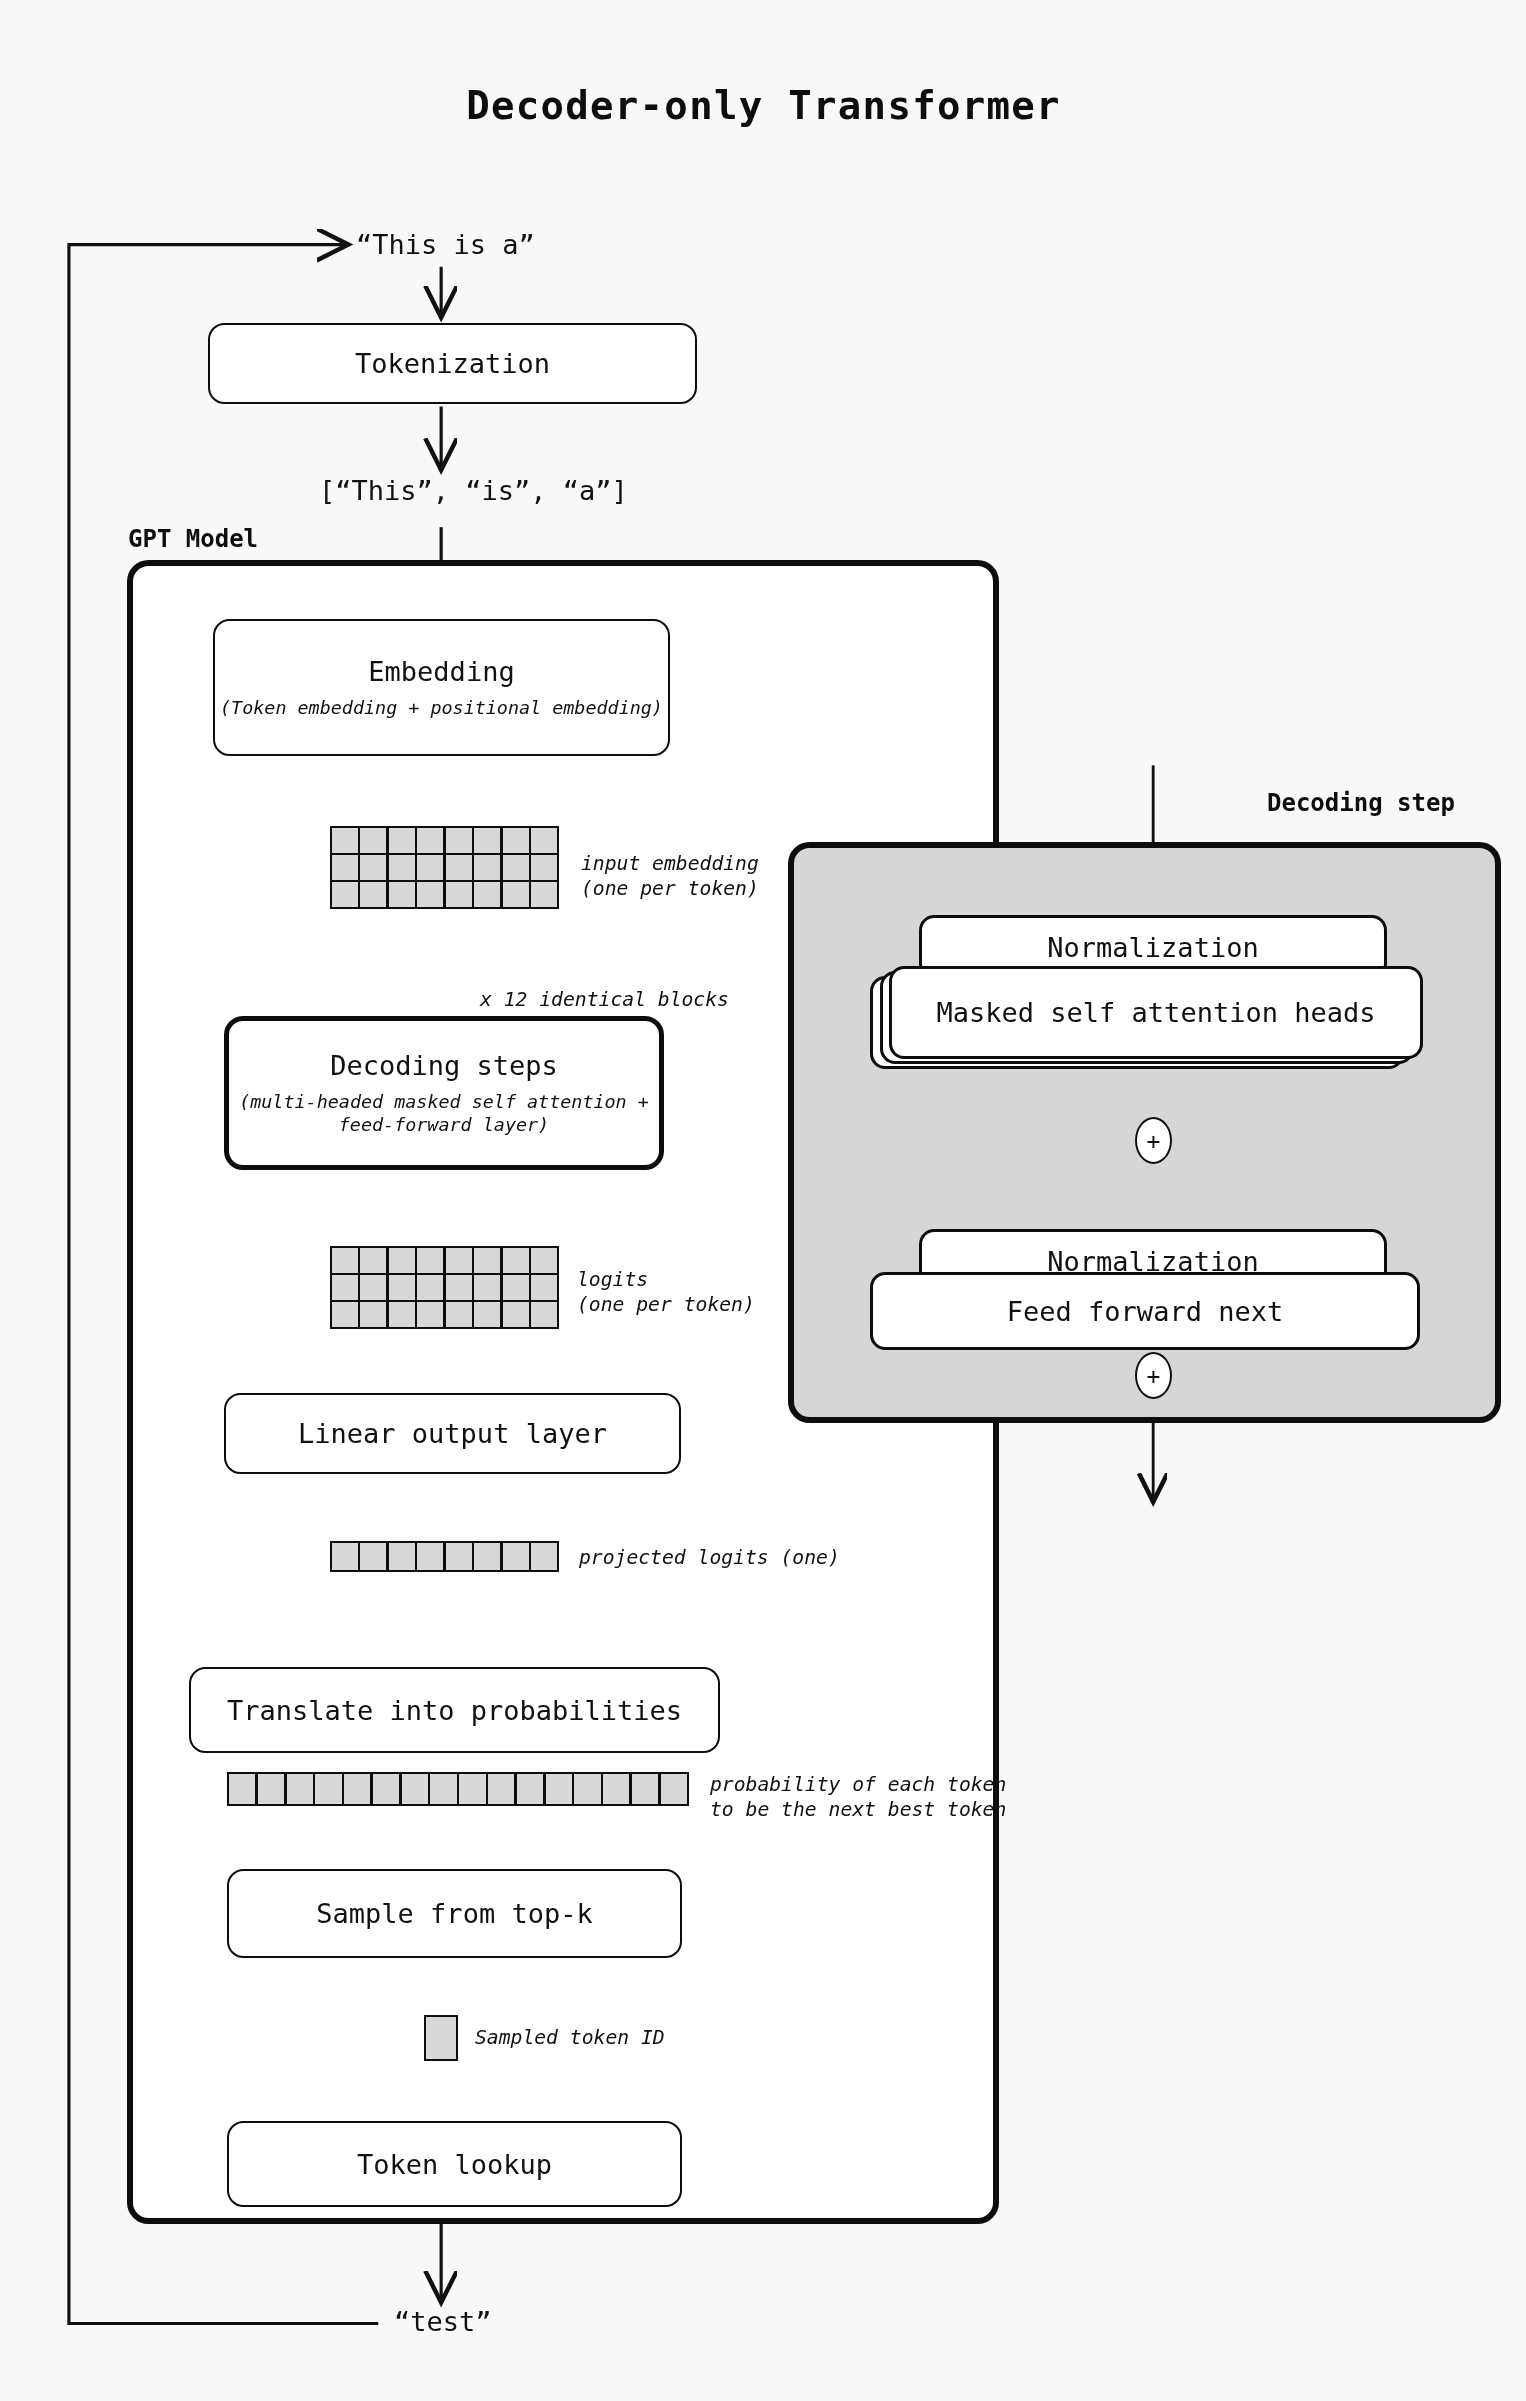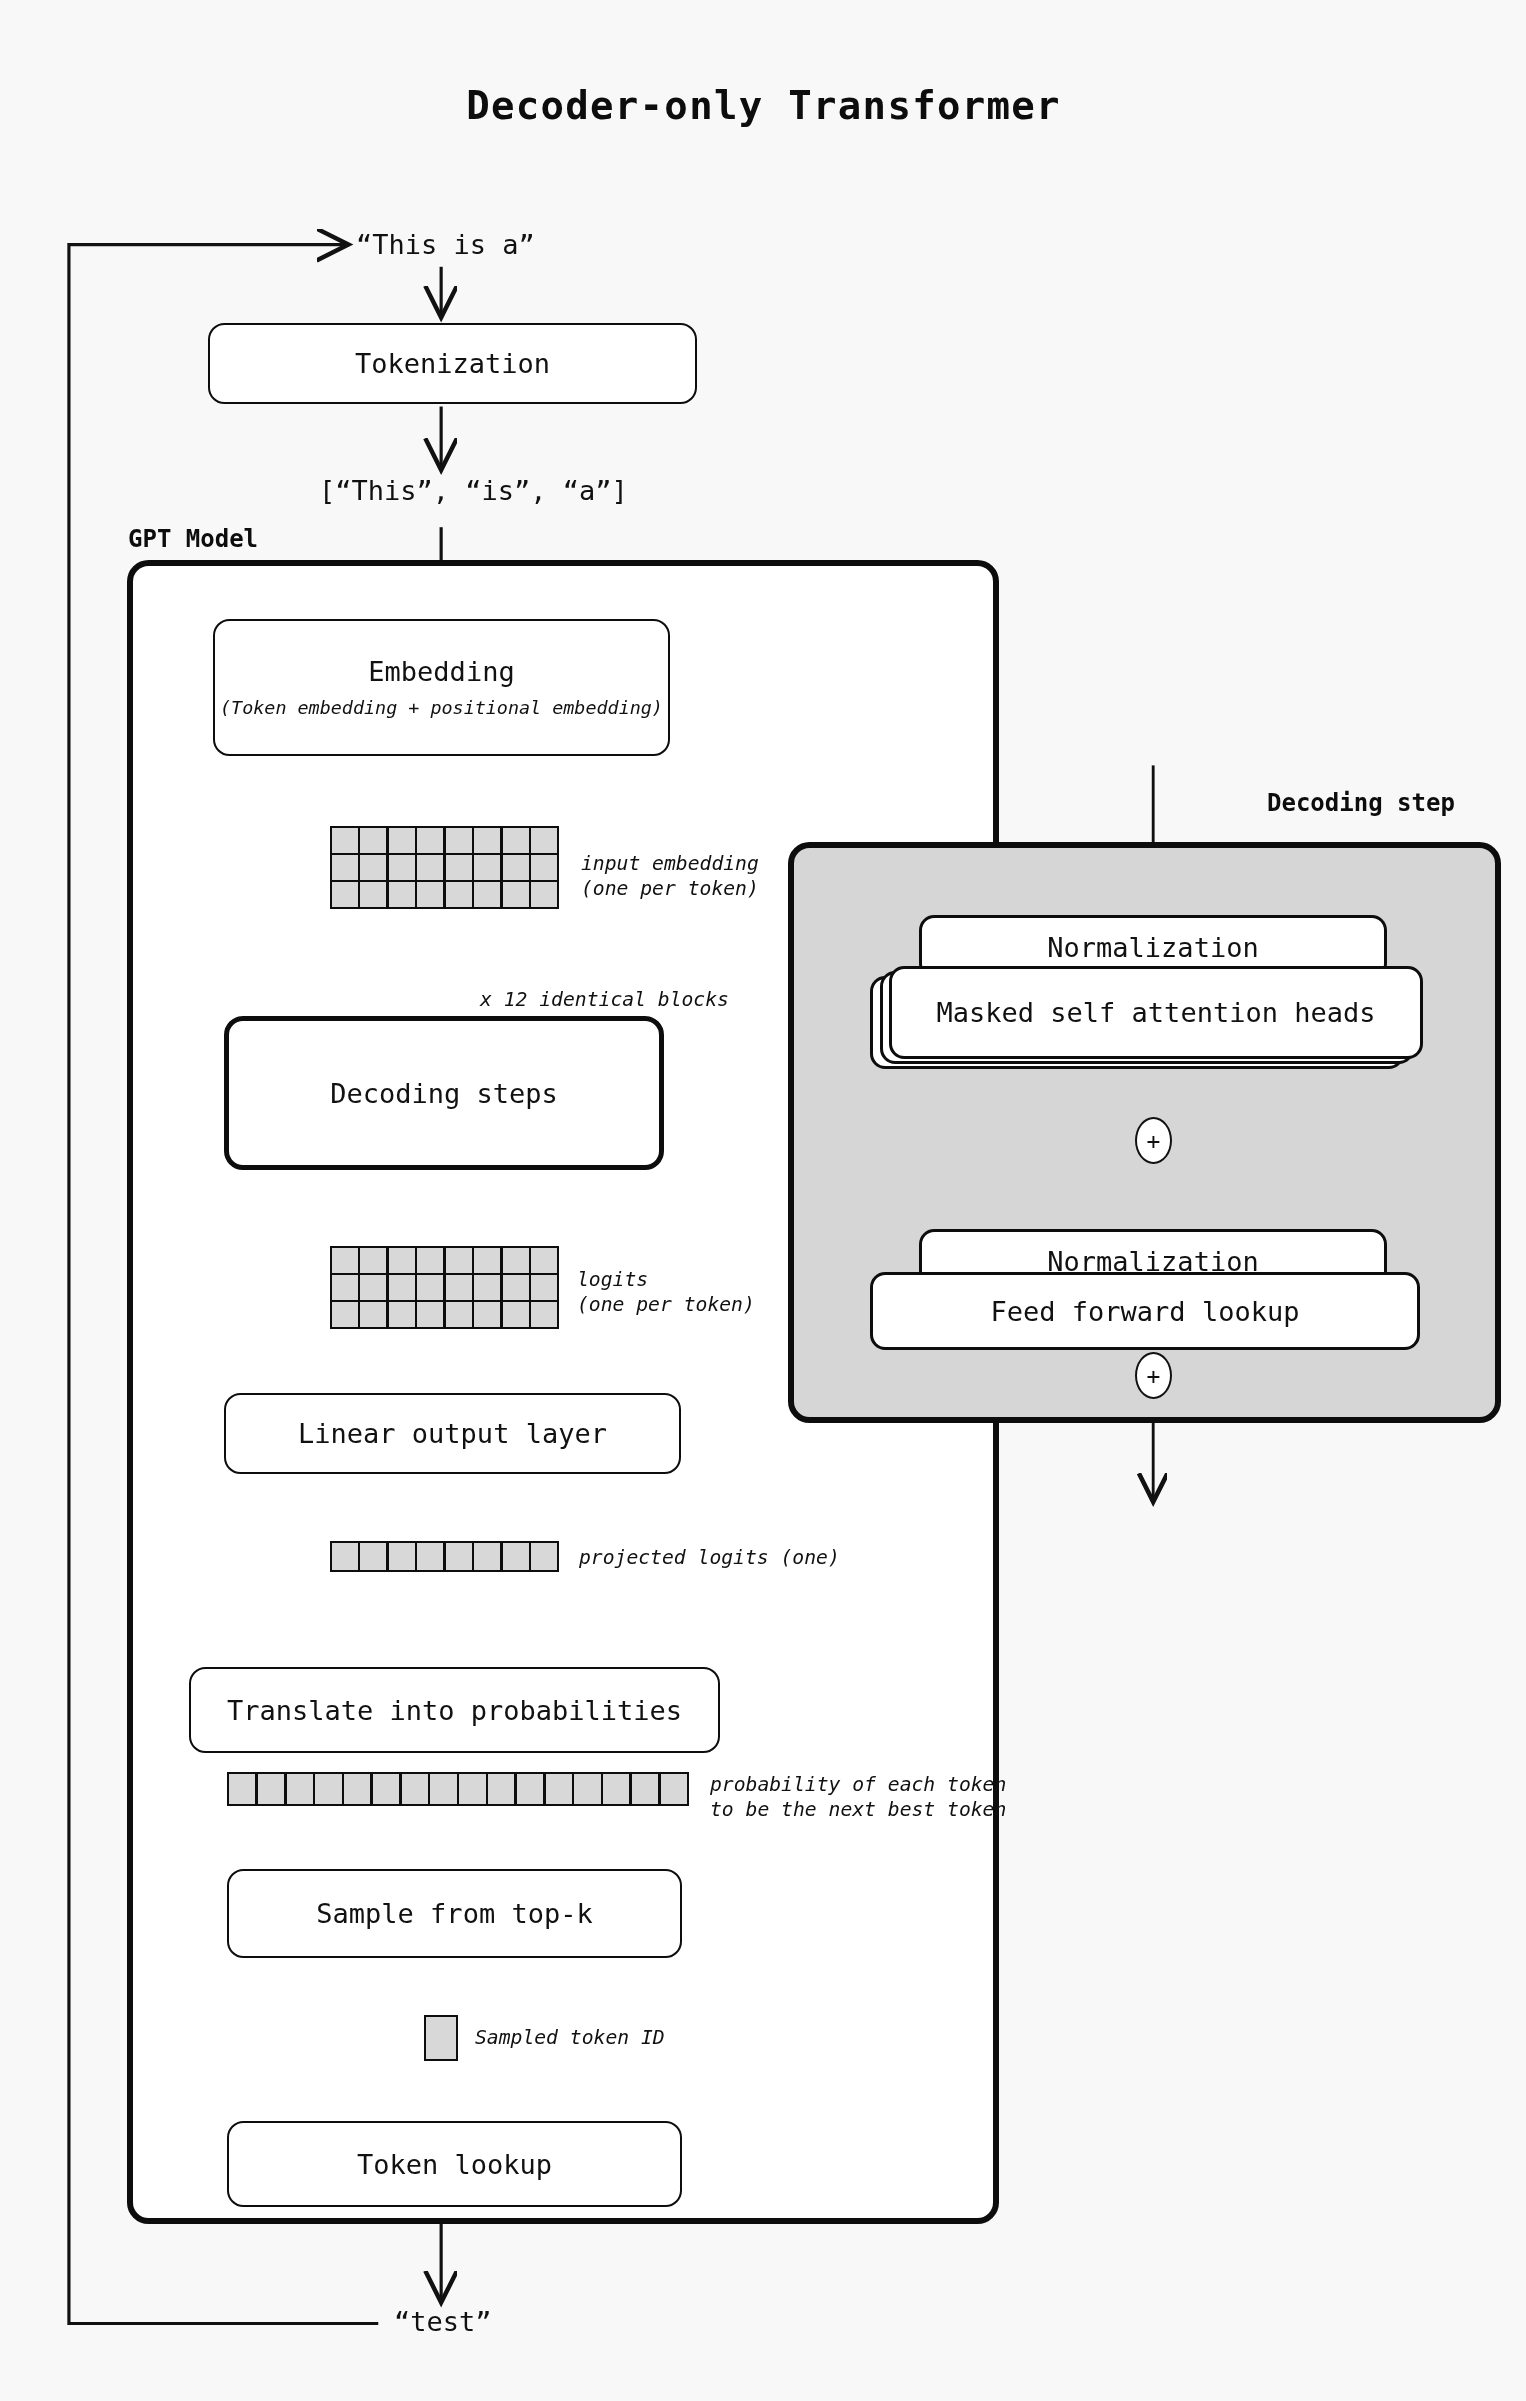--- a/index.html
+++ b/index.html
@@ -167,20 +167,22 @@
       <i></i>
       <i></i>
     </div>
   <div class="note" style="left:581px;top:851px;">input embedding
 (one per token)</div>
 
   <div class="note" style="left:480px;top:987px;">x 12 identical blocks</div>
 
   <div class="rbox thick" style="left:224px;top:1016px;width:440px;height:154px;">
     <span class="main">Decoding steps</span>
+    <span class="sub">(multi-headed masked self attention +
+feed-forward layer)</span>
   </div>
 
   <div class="grid" id="g-logits" style="left: 330px; top: 1246px; width: 229px; height: 83px; grid-template-columns: repeat(8, 1fr); grid-template-rows: repeat(3, 1fr);">
       <i></i>
       <i></i>
       <i></i>
       <i></i>
       <i></i>
       <i></i>
       <i></i>
@@ -277,21 +279,21 @@
 
   <div class="plusnode" style="left:1135px;top:1117px;">
     <span>+</span>
   </div>
 
   <div class="rbox thin" style="left:919px;top:1229px;width:468px;height:64px;">
     <span class="main">Normalization</span>
   </div>
 
   <div class="rbox thin" style="left:870px;top:1272px;width:550px;height:78px;">
-    <span class="main">Feed forward lookup</span>
+    <span class="main">Feed forward next</span>
   </div>
 
   <div class="plusnode" style="left:1135px;top:1352px;">
     <span>+</span>
   </div>
 
 </div>
 
 
 </body></html>

